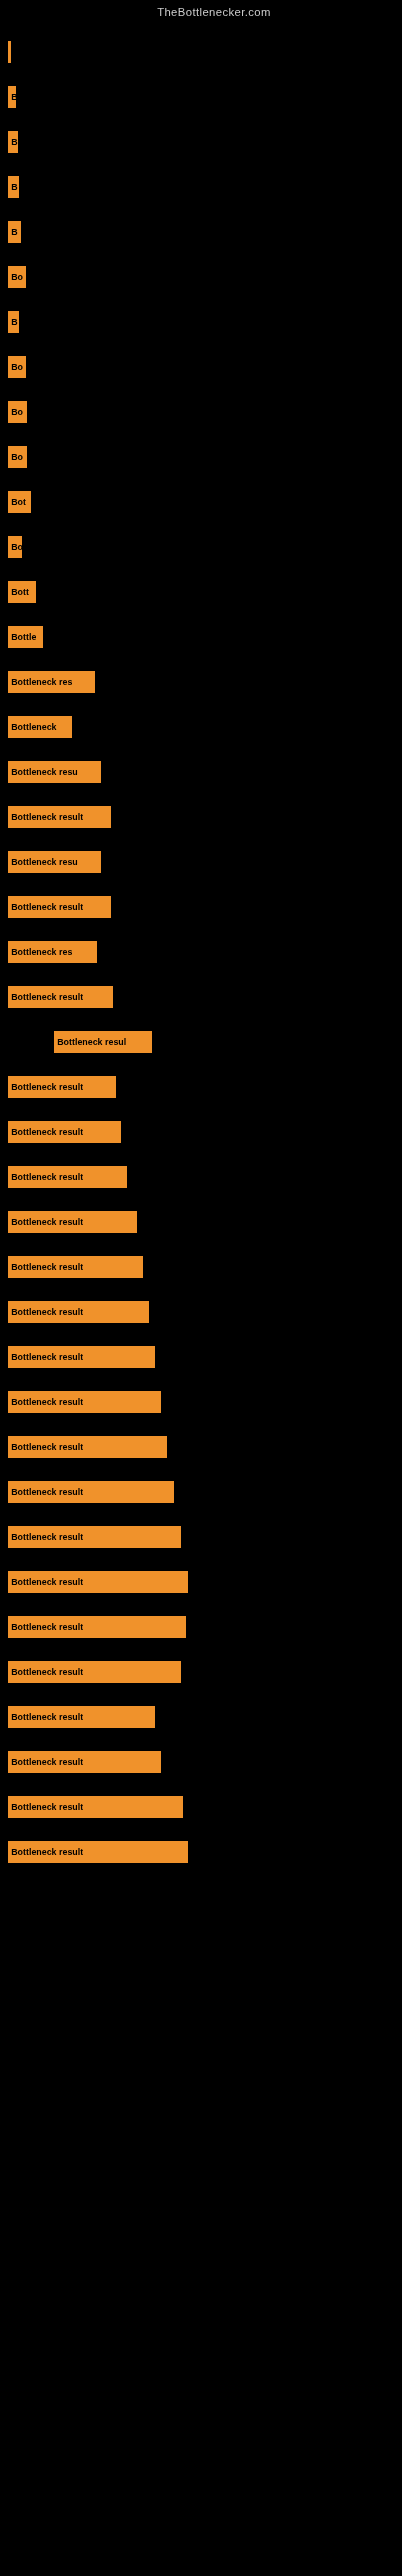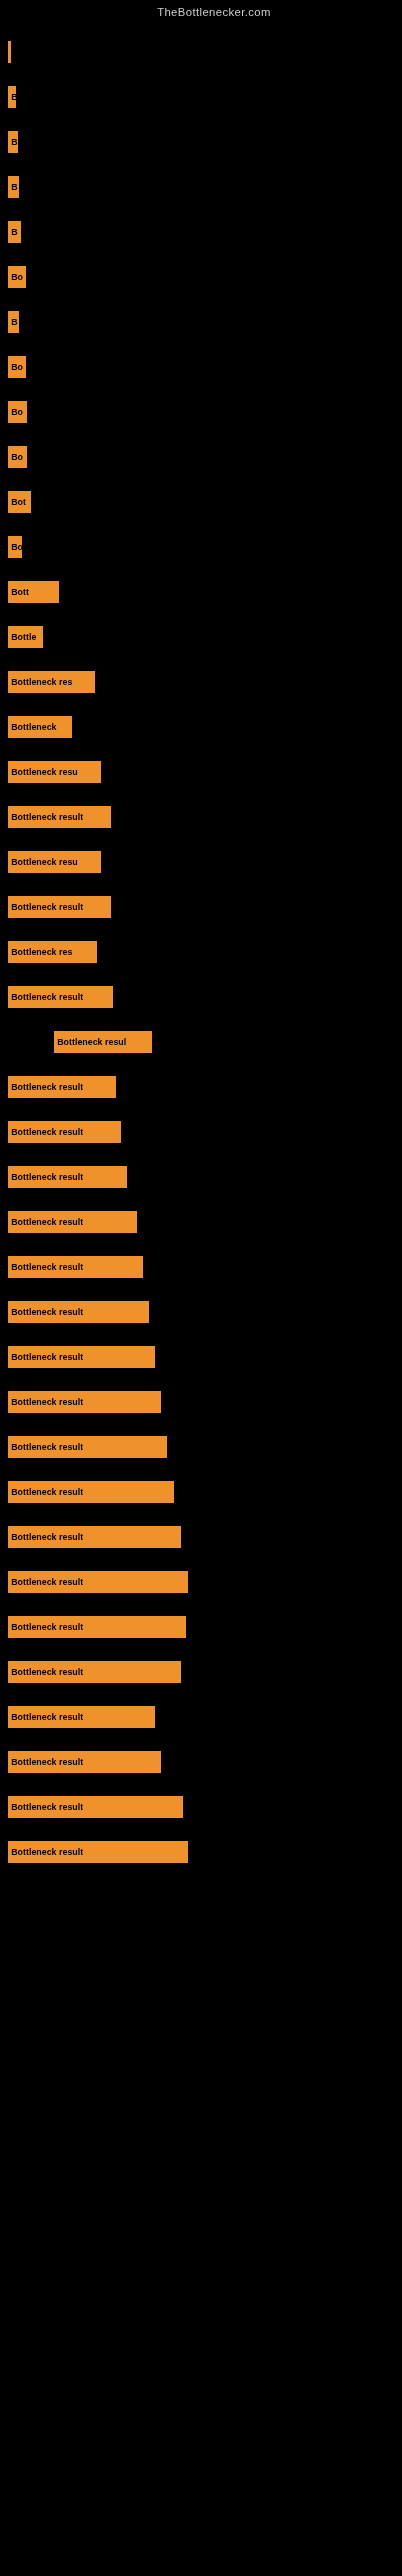--- a/index.html
+++ b/index.html
@@ -104,21 +104,21 @@
       <div class="bar" style="width: 22.5px;">
         <span class="bar-label">Bot</span>
       </div>
     </div>
     <div class="bar-row">
       <div class="bar" style="width: 14px;">
         <span class="bar-label">Bottl</span>
       </div>
     </div>
     <div class="bar-row">
-      <div class="bar" style="width: 51px; text-align: right;">
+      <div class="bar" style="width: 28px; text-align: right;">
         <span class="bar-label">Bott</span>
       </div>
     </div>
     <div class="bar-row">
       <div class="bar" style="width: 35px;">
         <span class="bar-label">Bottle</span>
       </div>
     </div>
     <div class="bar-row">
       <div class="bar" style="width: 87px;">

